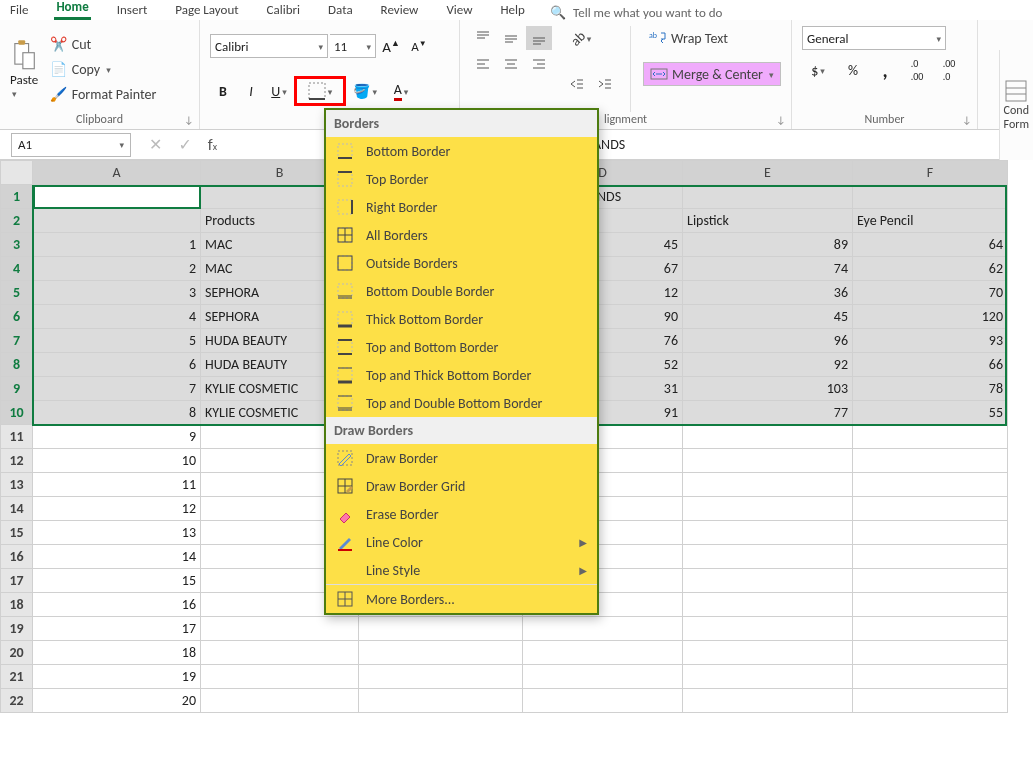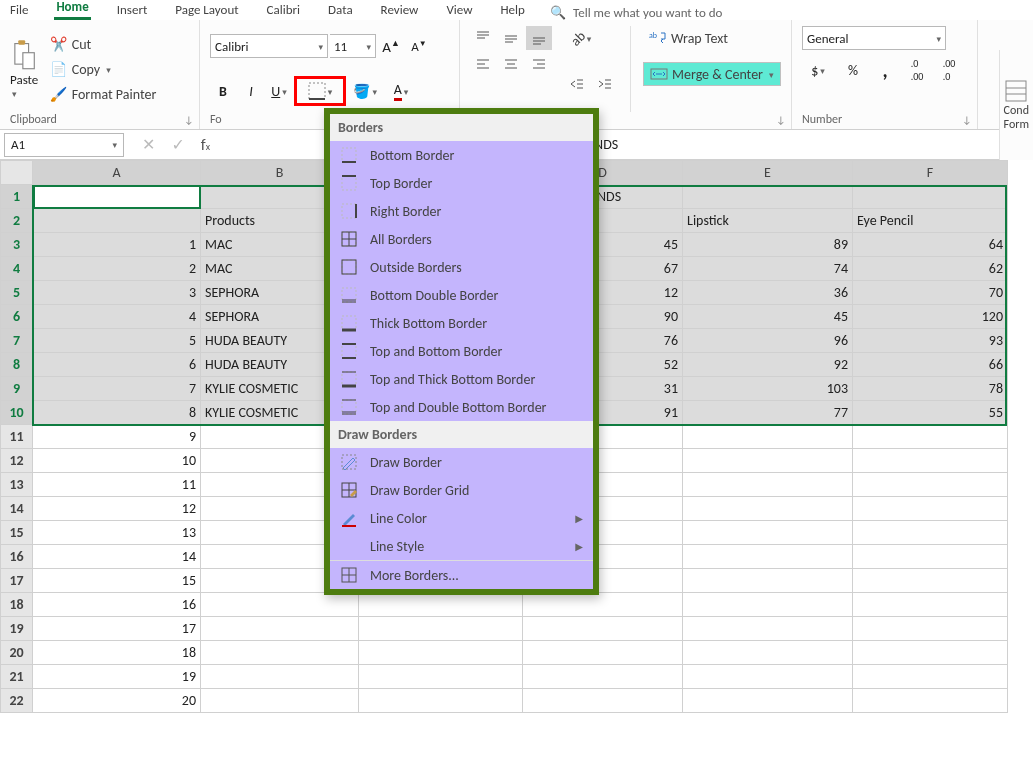--- a/index.html
+++ b/index.html
@@ -4,54 +4,54 @@
 <style>
   * { box-sizing: border-box; }
   body { margin: 0; font-family: 'Segoe UI', Calibri, Arial, sans-serif; font-size: 14px; color: #222; overflow: hidden; background: #fff; width: 1033px; height: 767px; }
   .ribbon-tabs { display: flex; align-items: flex-end; height: 20px; padding: 0 8px; gap: 24px; font-size: 13px; color: #444; white-space: nowrap; overflow: hidden; }
   .ribbon-tab { cursor: pointer; padding: 0 2px 3px; }
   .ribbon-tab.active { color: #107c41; font-weight: 600; border-bottom: 3px solid #107c41; }
   .tellme { display: flex; align-items: center; gap: 6px; color: #666; }
   .ribbon { position: relative; display: flex; height: 110px; border-bottom: 1px solid #d0d0d0; background: #fcfcfc; }
   .group { height: 100%; border-right: 1px solid #e0e0e0; padding: 6px 10px 0; display: flex; flex-direction: column; }
   .group-body { flex: 1; display: flex; align-items: center; gap: 6px; }
-  .group-title { text-align: left; font-size: 12px; color: #666; padding-bottom: 3px; position: relative; }
+  .group-title { text-align: center; font-size: 12px; color: #666; padding-bottom: 3px; position: relative; }
   .dlaunch { position: absolute; right: -4px; bottom: 2px; font-size: 10px; color: #888; transform: scaleX(-1) rotate(45deg); }
   .vstack { display: flex; flex-direction: column; gap: 2px; font-size: 14px; color: #444; }
   .hstack { display: flex; align-items: center; gap: 2px; margin-top: 8px; }
   .paste-big { display: flex; flex-direction: column; align-items: flex-start; gap: 1px; font-size: 13px; }
   .ctrl { display: flex; align-items: center; gap: 4px; padding: 3px 6px; cursor: pointer; border-radius: 3px; }
   .font-name { width: 118px; height: 24px; border: 1px solid #b8b8b8; font-size: 13px; padding: 0 4px; display: flex; align-items: center; justify-content: space-between; background: #fff; cursor: pointer;}
   .font-size { width: 46px; height: 24px; border: 1px solid #b8b8b8; border-left:none; font-size: 13px; padding: 0 4px; display: flex; align-items: center; justify-content: space-between; background: #fff; cursor: pointer;}
   .sqbtn { width: 26px; height: 24px; display: flex; align-items: center; justify-content: center; cursor: pointer; }
   .red-highlight { border: 3px solid #ff0000; padding: 0 4px; display: flex; align-items:center;}
   .dd-arrow { font-size: 9px; color: #666; margin-left: 2px; }
   .align-grid { display: grid; grid-template-columns: repeat(3, 26px); grid-template-rows: repeat(2, 24px); gap: 2px; }
   .align-grid .sqbtn.active { background: #d4d4d4; }
   .wrap-btn { display: flex; align-items: center; gap: 4px; height: 24px; padding: 0 6px; cursor: pointer; }
-  .merge-btn { display: flex; align-items: center; gap: 4px; height: 24px; padding: 0 6px; cursor:pointer; background: #5eead4; border:1px solid #c0c0c0;}
+  .merge-btn { display: flex; align-items: center; gap: 4px; height: 24px; padding: 0 6px; cursor:pointer; background: #f0abfc; border:1px solid #c0c0c0;}
   .num-format { width: 144px; height: 24px; border: 1px solid #b8b8b8; font-size: 13px; padding: 0 4px; display: flex; align-items: center; justify-content: space-between; background:#fff;}
   .num-row { display:flex; gap:6px; margin-top: 8px; }
   .formula-bar { display: flex; align-items: center; height: 30px; border-bottom: 1px solid #d0d0d0; background:#fff; }
-  .name-box { width: 120px; height: 24px; margin-left: 4px; border: 1px solid #b8b8b8; font-size: 13px; padding: 0 6px; display:flex; align-items:center; justify-content:space-between; }
+  .name-box { width: 120px; height: 24px; margin-left: 11px; border: 1px solid #b8b8b8; font-size: 13px; padding: 0 6px; display:flex; align-items:center; justify-content:space-between; }
   .fbar-btns { display:flex; gap:16px; padding:0 18px; color:#bbb; font-size:16px; }
   .fbar-input { flex:1; border:none; font-size:14px; padding:0 6px; }
   .sheet { position: relative; width: 1033px; }
   table.grid { border-collapse: collapse; table-layout: fixed; }
   .grid th, .grid td { border: 1px solid #d0d0d0; font-size: 14px; height: 24px; padding: 0 4px; overflow: hidden; white-space: nowrap; }
   .grid thead th { background: #e6e6e6; font-weight: normal; text-align: center; color:#444; }
   .rowhdr { width: 32px; text-align: center; background: #e6e6e6; color:#444; }
   .colA { width: 168px; } .colB { width: 158px; } .colC { width: 164px; } .colD { width: 160px; } .colE { width: 170px; } .colF { width: 155px; }
   .selhead { background: #d2d2d2 !important; color:#107c41; }
   .rowhdr.selhead { color:#107c41;}
   .sel { background: #dcdcdc; }
   td.active { background: #fff !important; outline: 2px solid #107c41; outline-offset:-2px; }
   .selection-outline { position:absolute; border:2px solid #107c41; pointer-events:none; }
   .num { text-align: right; }
-  .borders-menu { position: absolute; left: 324px; top: 108px; width: 275px; background: #c4b5fd; border: 6px solid #4d7c0f; box-shadow: 2px 4px 10px rgba(0,0,0,.25); z-index: 50; font-size: 14px; color:#444; }
+  .borders-menu { position: absolute; left: 324px; top: 108px; width: 275px; background: #fde047; border: 2px solid #4d7c0f; box-shadow: 2px 4px 10px rgba(0,0,0,.25); z-index: 50; font-size: 14px; color:#444; }
   .menu-section-title { font-weight: 600; background: #f0f0f0; padding: 5px 8px; color: #666; }
   .menu-item { display:flex; align-items:center; gap:12px; padding: 5px 10px; cursor:pointer; }
   .menu-ico { width:18px; height:18px; flex:none; }
   .menu-arrow { margin-left:auto; font-size:10px; color:#666; }
   .rhs-edge { position:absolute; right:0; top:30px; height:110px; background:#fcfcfc; border-left:1px solid #e0e0e0; display:flex; flex-direction:column; align-items:center; justify-content:center; font-size:12px; padding:4px; color:#444;}
   .u-line { text-decoration: underline; }
 </style>
 </head>
 <body>
 
@@ -621,20 +621,26 @@
       </div>
       <div class="menu-item">
         <svg class="menu-ico" viewBox="0 0 18 18">
           <rect x="2" y="2" width="14" height="14" fill="none" stroke="#444"></rect>
           <line x1="2" y1="9" x2="16" y2="9" stroke="#444"></line>
           <line x1="9" y1="2" x2="9" y2="16" stroke="#444"></line>
           <path d="M10 14 L15 9 L17 11 L12 16 Z" fill="#c89c4a"></path>
         </svg>
         <span>Draw Border Grid</span>
       </div>
+      <div class="menu-item">
+        <svg class="menu-ico" viewBox="0 0 18 18">
+          <path d="M4 14 L10 8 L14 12 L8 18 Z" fill="#f7a" stroke="#c36"></path>
+        </svg>
+        <span>Erase Border</span>
+      </div>
     </div>
   <div class="menu-item">
       <svg class="menu-ico" viewBox="0 0 18 18">
         <path d="M3 15 L13 5 L15 7 L5 17 Z" fill="#5b8bd4"></path>
         <rect x="2" y="16" width="14" height="2" fill="#c00"></rect>
       </svg>
       <span>Line Color</span>
       <span class="menu-arrow">▶</span>
     </div>
   <div class="menu-item">

